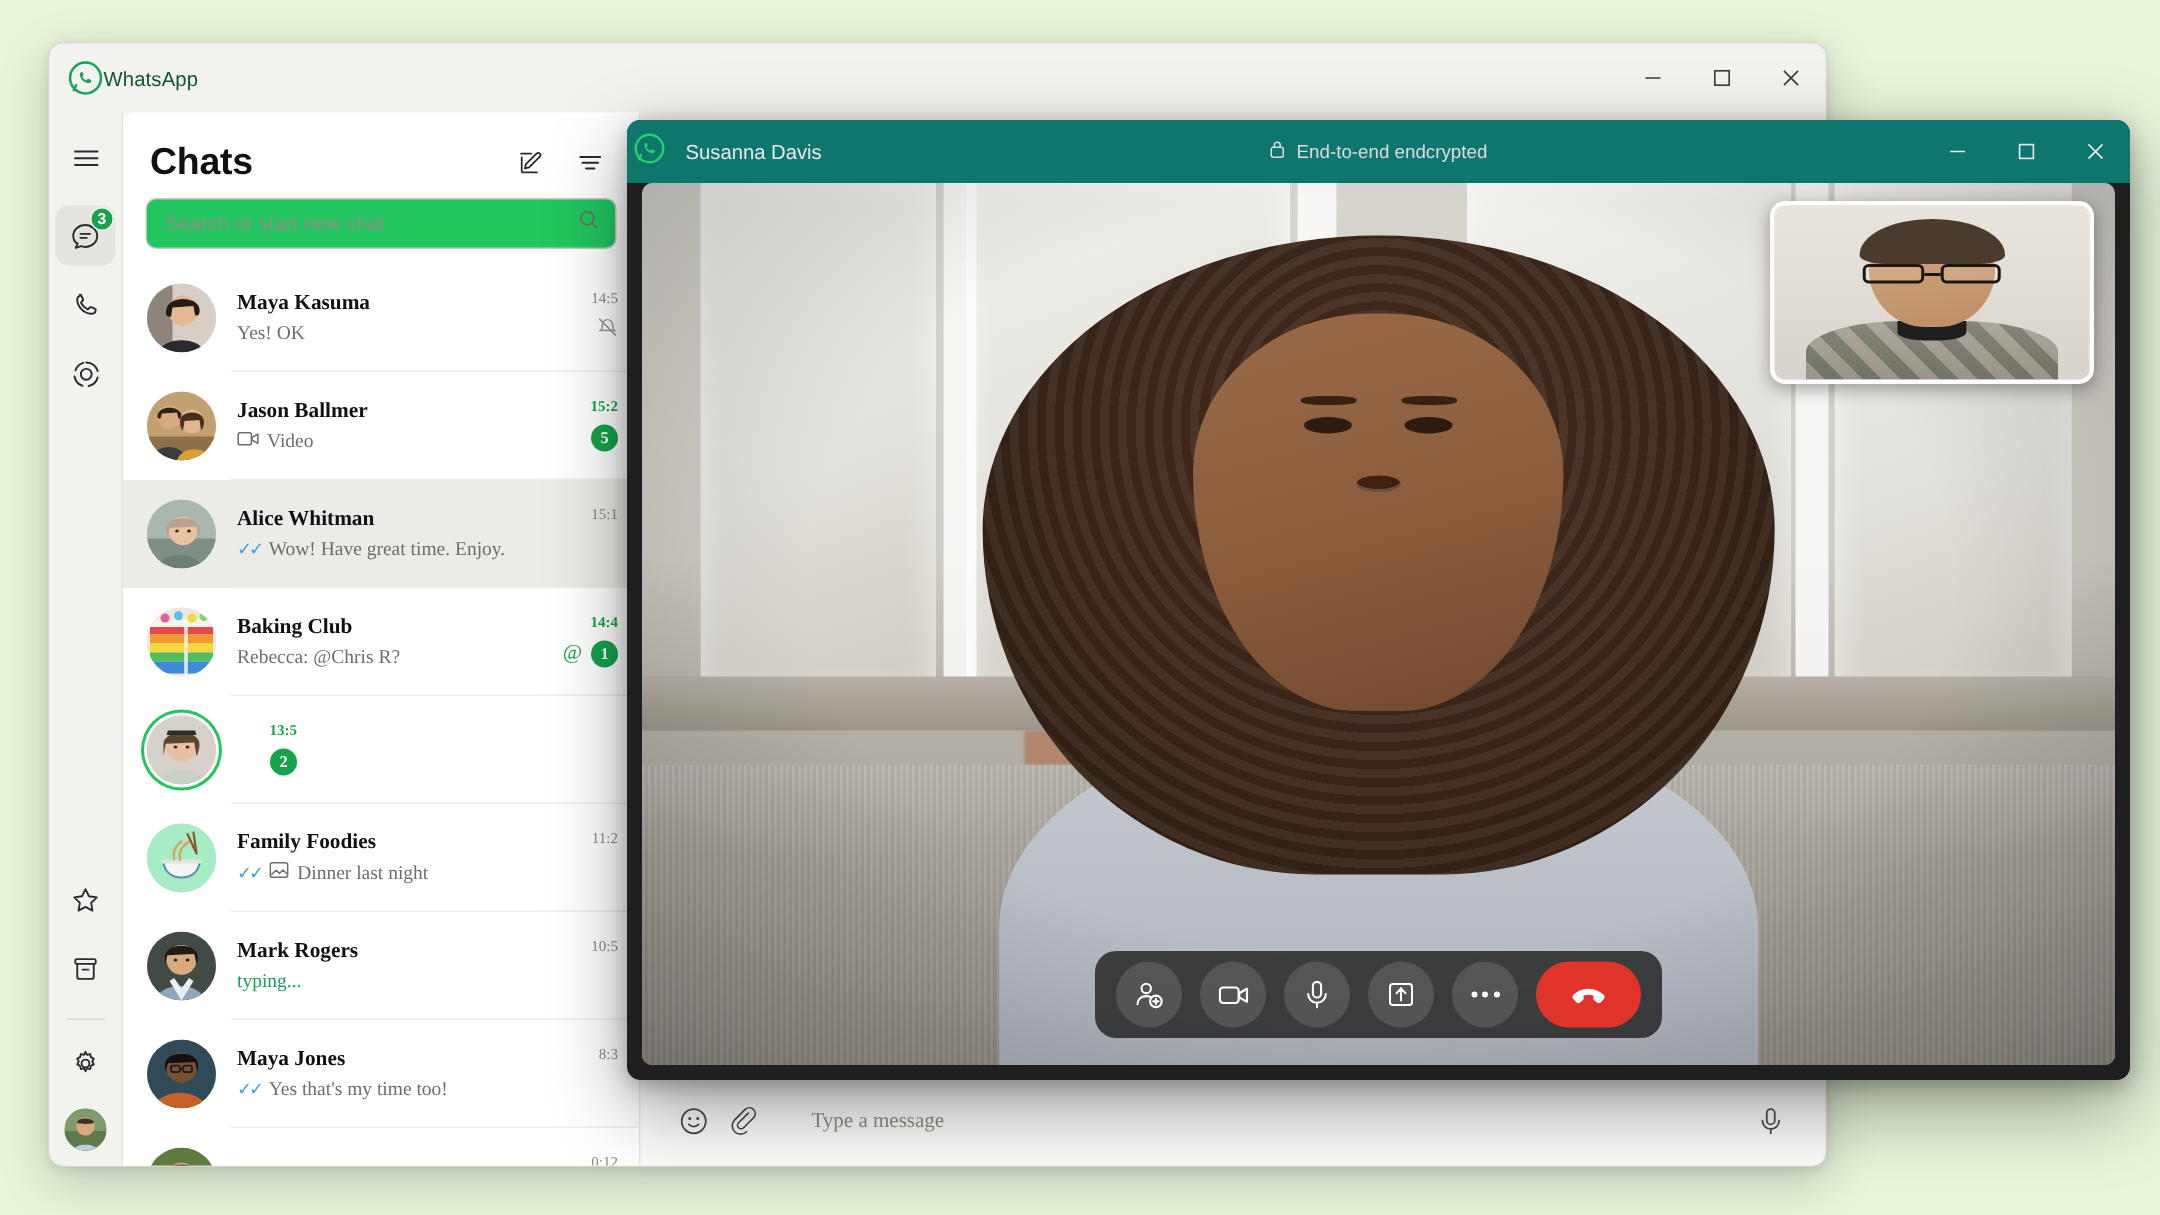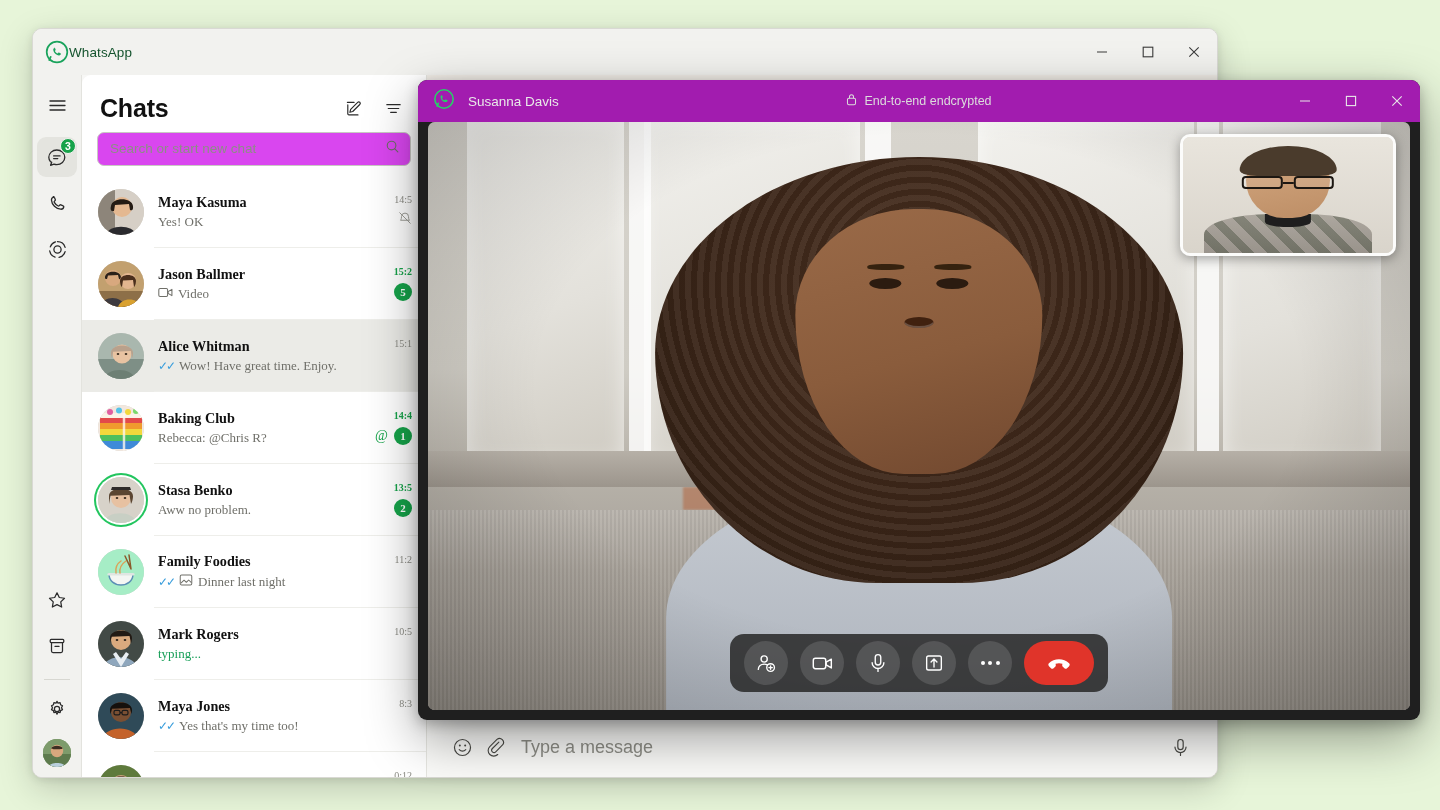--- a/index.html
+++ b/index.html
@@ -95,21 +95,21 @@
   .list-header-actions { margin-left: auto; display: flex; gap: 6px; }
   .hdr-icon {
     width: 34px; height: 34px; border-radius: 8px;
     display: flex; align-items: center; justify-content: center; color: #2b2b2b;
   }
 
   .searchwrap { padding: 2px 15px 10px 15px; }
   .searchbox {
     height: 34px; border: 1px solid #c9c9c3; border-radius: 7px;
     display: flex; align-items: center; padding: 0 10px 0 12px;
-    background: #d946ef;
+    background: #22c55e;
   }
   .searchbox input {
     flex: 1 1 auto; border: none; outline: none; background: transparent;
     font-size: 13.5px; color: #222; font-family: "Liberation Sans", sans-serif;
   }
   .searchbox input::placeholder { color: #8d8d86; }
 
   .chatlist { flex: 1 1 auto; overflow: hidden; font-family: Liberation Serif, serif; }
   .chatitem {
     height: 72px; display: flex; align-items: center;
@@ -162,39 +162,39 @@
     height: 64px; background: #fbfbf9;
     border-top: 1px solid #e4e4df;
     display: flex; align-items: center; padding: 0 20px 0 18px;
   }
   .comp-icon {
     width: 34px; height: 34px; border-radius: 8px;
     display: flex; align-items: center; justify-content: center; color: #4a4a46;
   }
   .comp-input {
     flex: 1 1 auto; border: none; outline: none; background: transparent;
-    font-size: 18px; color: #222; margin-left: 8px;
-    font-family: Liberation Sans, sans-serif;
+    font-size: 14px; color: #222; margin-left: 28px;
+    font-family: Liberation Serif, serif;
   }
   .comp-input::placeholder { color: #8d8d86; }
 
   
   .call-window {
     position: absolute;
     left: 418px; top: 80px;
     width: 1002px; height: 640px;
     background: #1f1f1f;
     border-radius: 9px;
     box-shadow: 0 18px 52px rgba(0,0,0,.38), 0 4px 14px rgba(0,0,0,.25);
     overflow: hidden;
   }
   .call-titlebar {
     height: 42px; position: relative;
-    display: flex; align-items: center; padding-left: 15px;
-    background: #a21caf;
+    display: flex; align-items: center; padding-left: 4px;
+    background: #0f766e;
   }
   .call-title-name { color: #e9e9e9; font-size: 13.5px; margin-left: 13px; }
   .call-enc {
     position: absolute; left: 0; right: 0; top: 0; height: 42px;
     display: flex; align-items: center; justify-content: center;
     gap: 7px; color: #dcdcdc; font-size: 12.5px; pointer-events: none;
   }
   .call-winbtns { position: absolute; right: 0; top: 0; height: 42px; display: flex; z-index: 3; }
   .call-winbtn {
     width: 46px; height: 42px; display: flex; align-items: center; justify-content: center;
@@ -600,26 +600,20 @@
             <div class="avatar ring">
               <svg width="46" height="46" viewBox="0 0 46 46">
                 <rect width="46" height="46" fill="#d7d2c9"></rect>
                 <circle cx="23" cy="21" r="10" fill="#e7c1a1"></circle>
                 <path d="M11 19c0-10 24-10 24 0 0 5-2 8-2 8l-1.5-9-19 .8-1.5 8.2s-0-2.5 0-8z" fill="#5b4632"></path>
                 <path d="M13 13h20l-1-3H14z" fill="#2f2b2a"></path>
                 <path d="M5 46c4-13 30-13 34 0z" fill="#c8cfc4"></path>
                 <ellipse cx="19" cy="21" rx="1.3" ry="1" fill="#3a2c20"></ellipse>
                 <ellipse cx="27" cy="21" rx="1.3" ry="1" fill="#3a2c20"></ellipse>
               </svg>
-            </div>
-            <div class="ci-main">
-              <div class="ci-name">Stasa Benko</div>
-              <div class="ci-sub">
-                <span>Aww no problem.</span>
-              </div>
             </div>
             <div class="ci-right">
               <span class="ci-time unread">13:5</span>
               <span class="ci-meta">
                 <span class="unread-pill">2</span>
               </span>
             </div>
           </div>
 
           <div class="chatitem">

